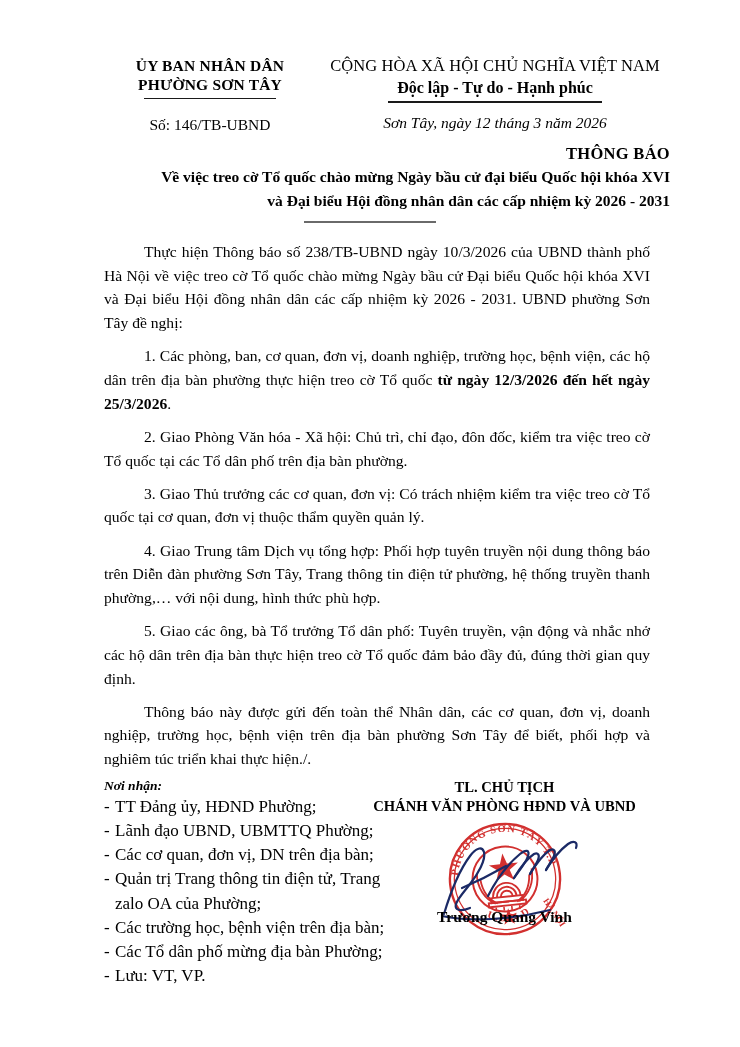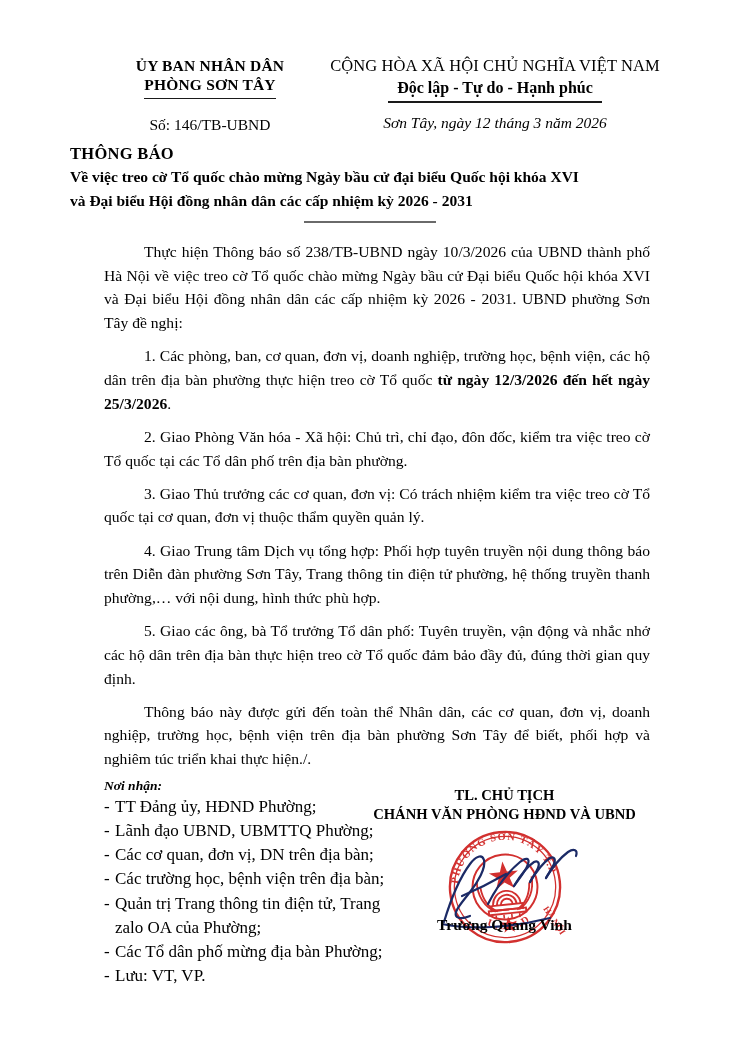--- a/index.html
+++ b/index.html
@@ -77,21 +77,21 @@
     margin-top: 11px;
     text-align: center;
   }
 
   
   .title-block {
     position: absolute;
     left: 70px;
     top: 144px;
     width: 600px;
-    text-align: left;
+    text-align: right;
   }
   .title-main {
     font-weight: bold;
     font-size: 16.5px;
     letter-spacing: .3px;
   }
   .title-sub {
     font-weight: bold;
     font-size: 15.5px;
     line-height: 1.42;
@@ -156,21 +156,21 @@
   .recipients li::before {
     content: "-";
     position: absolute;
     left: 0;
     top: 0;
   }
 
   .signature {
     position: absolute;
     left: 255px;
-    top: 8px;
+    top: 0;
     width: 291px;
     text-align: center;
   }
   .sig-role {
     font-weight: bold;
     font-size: 14.6px;
     line-height: 1.3;
   }
   .sig-title {
     font-weight: bold;
@@ -210,21 +210,21 @@
   }
 </style>
 </head>
 <body>
 
 <div class="page">
 
   <div class="header">
     <div class="hdr-left">
       <div class="org-name">ỦY BAN NHÂN DÂN</div>
-      <div class="org-name">PHÒNG SƠN TÂY</div>
+      <div class="org-name">PHƯỜNG SƠN TÂY</div>
       <div class="rule-short rule-org"></div>
       <div class="doc-number">Số: 146/TB-UBND</div>
     </div>
     <div class="hdr-right">
       <div class="nation-name">CỘNG HÒA XÃ HỘI CHỦ NGHĨA VIỆT NAM</div>
       <div class="motto">Độc lập - Tự do - Hạnh phúc</div>
       <div class="rule-short rule-motto"></div>
       <div class="doc-place-date">Sơn Tây, ngày 12 tháng 3 năm 2026</div>
     </div>
   </div>
@@ -247,23 +247,23 @@
   </div>
 
   <div class="footer">
 
     <div class="recipients">
       <div class="recipients-title">Nơi nhận:</div>
       <ul>
         <li>TT Đảng ủy, HĐND Phường;</li>
         <li>Lãnh đạo UBND, UBMTTQ Phường;</li>
         <li>Các cơ quan, đơn vị, DN trên địa bàn;</li>
-        <li>Các trường học, bệnh viện trên địa bàn;</li>
         <li>Quản trị Trang thông tin điện tử, Trang
 zalo OA của Phường;</li>
+        <li>Các trường học, bệnh viện trên địa bàn;</li>
         <li>Các Tổ dân phố mừng địa bàn Phường;</li>
         <li>Lưu: VT, VP.</li>
       </ul>
     </div>
 
     <div class="signature">
       <div class="sig-role">TL. CHỦ TỊCH</div>
       <div class="sig-title">CHÁNH VĂN PHÒNG HĐND VÀ UBND</div>
 
       <div class="sig-space">

